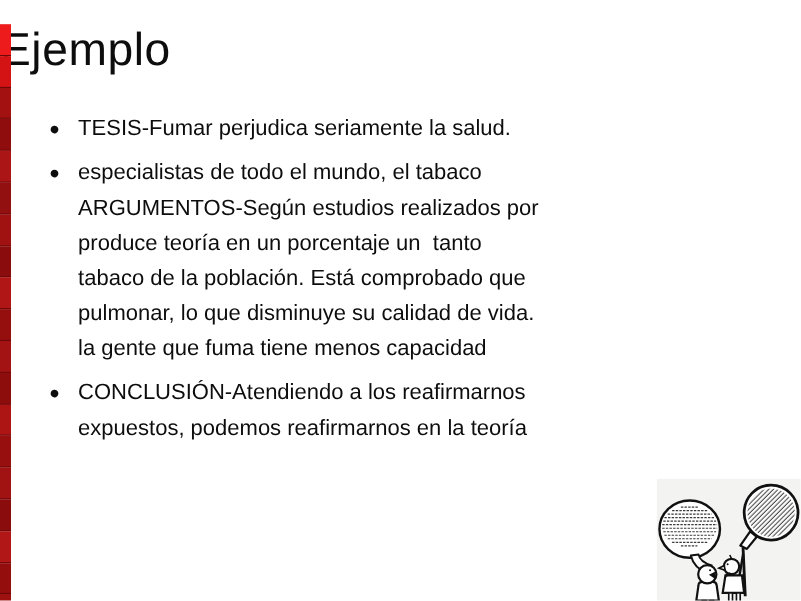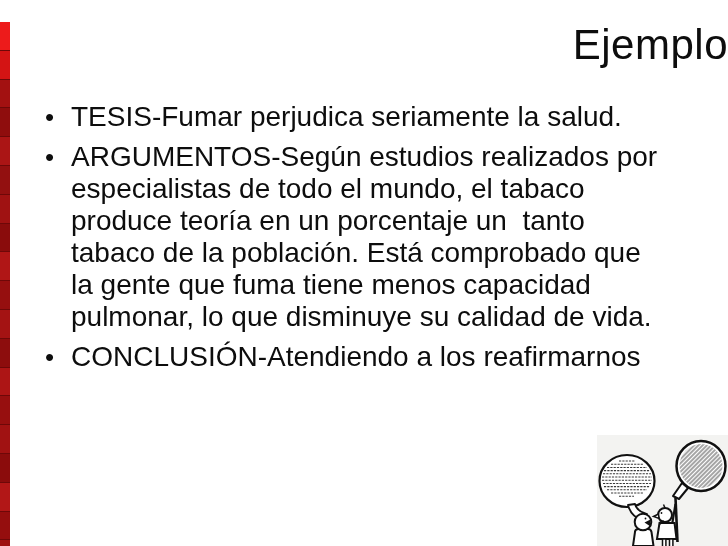--- a/index.html
+++ b/index.html
@@ -30,21 +30,21 @@
   .strip-seg {
     flex: 1 1 auto;
     border-bottom: 1px solid #6e0808;
   }
   .strip-seg:last-child { border-bottom: none; }
 
   .title {
     margin-top: 22px;
     font-size: 42px;
     line-height: 46px;
-    text-align: right;
+    text-align: left;
     color: #0d0d0d;
     letter-spacing: 0.5px;
   }
   .content {
     margin-top: 33px;
     padding-left: 45px;
     padding-right: 18px;
   }
   .bullet {
     display: flex;
@@ -55,21 +55,21 @@
   .marker {
     flex: 0 0 26px;
     font-size: 26px;
     line-height: 32px;
     color: #0d0d0d;
   }
   .lines { flex: 1 1 auto; }
   .line {
     display: block;
     white-space: pre;          
-    font-size: 28px;
+    font-size: 20px;
     line-height: 32px;
     color: #0d0d0d;
   }
   .cartoon {
     position: absolute;
     right: 0;
     top: 413px;
     width: 131px;
     height: 132px;
     z-index: 2;
@@ -109,33 +109,34 @@
     <div class="bullet">
       <span class="marker">•</span>
       <span class="lines">
         <span class="line">TESIS-Fumar perjudica seriamente la salud.</span>
       </span>
     </div>
 
     <div class="bullet">
       <span class="marker">•</span>
       <span class="lines">
+        <span class="line">especialistas de todo el mundo, el tabaco</span>
         <span class="line">ARGUMENTOS-Según estudios realizados por</span>
-        <span class="line">especialistas de todo el mundo, el tabaco</span>
         <span class="line">produce teoría en un porcentaje un  tanto</span>
         <span class="line">tabaco de la población. Está comprobado que</span>
+        <span class="line">pulmonar, lo que disminuye su calidad de vida.</span>
         <span class="line">la gente que fuma tiene menos capacidad</span>
-        <span class="line">pulmonar, lo que disminuye su calidad de vida.</span>
       </span>
     </div>
 
     <div class="bullet">
       <span class="marker">•</span>
       <span class="lines">
         <span class="line">CONCLUSIÓN-Atendiendo a los reafirmarnos</span>
+        <span class="line">expuestos, podemos reafirmarnos en la teoría</span>
       </span>
     </div>
   </div>
 
   <svg class="cartoon" viewBox="0 0 131 132" xmlns="http://www.w3.org/2000/svg" role="img" aria-label="Black and white cartoon: a person speaks a large speech bubble crammed with tiny text while a second person raises a giant empty speech-bubble-shaped swatter on a stick.">
     <defs>
       <pattern id="hatch" patternUnits="userSpaceOnUse" width="3" height="3" patternTransform="rotate(45)">
         <line x1="1" y1="0" x2="1" y2="3" stroke="#4c4c4c" stroke-width="1"></line>
       </pattern>
     </defs>

